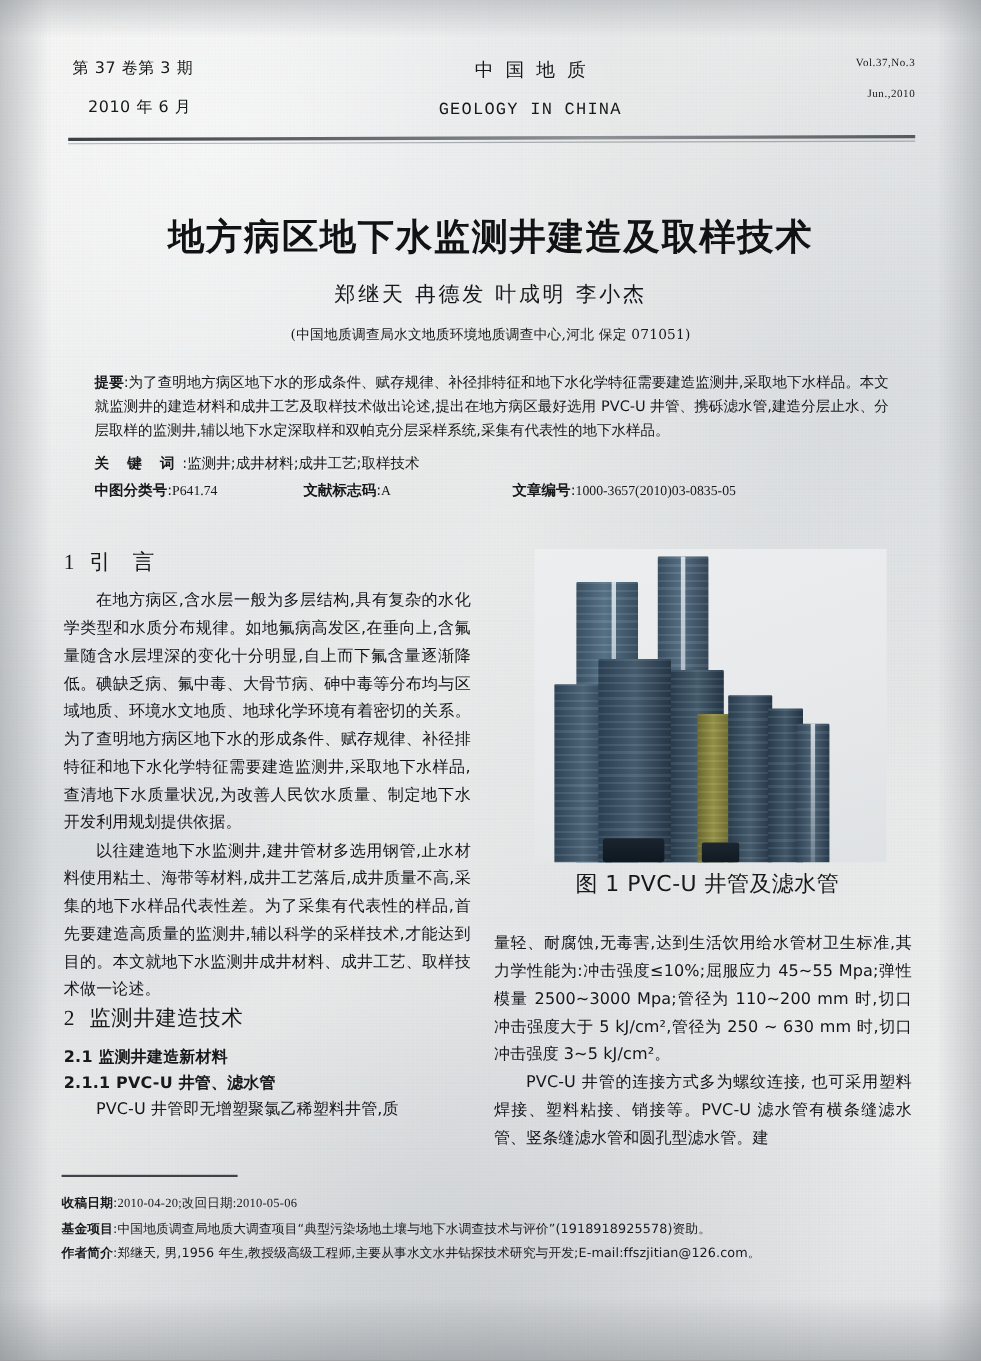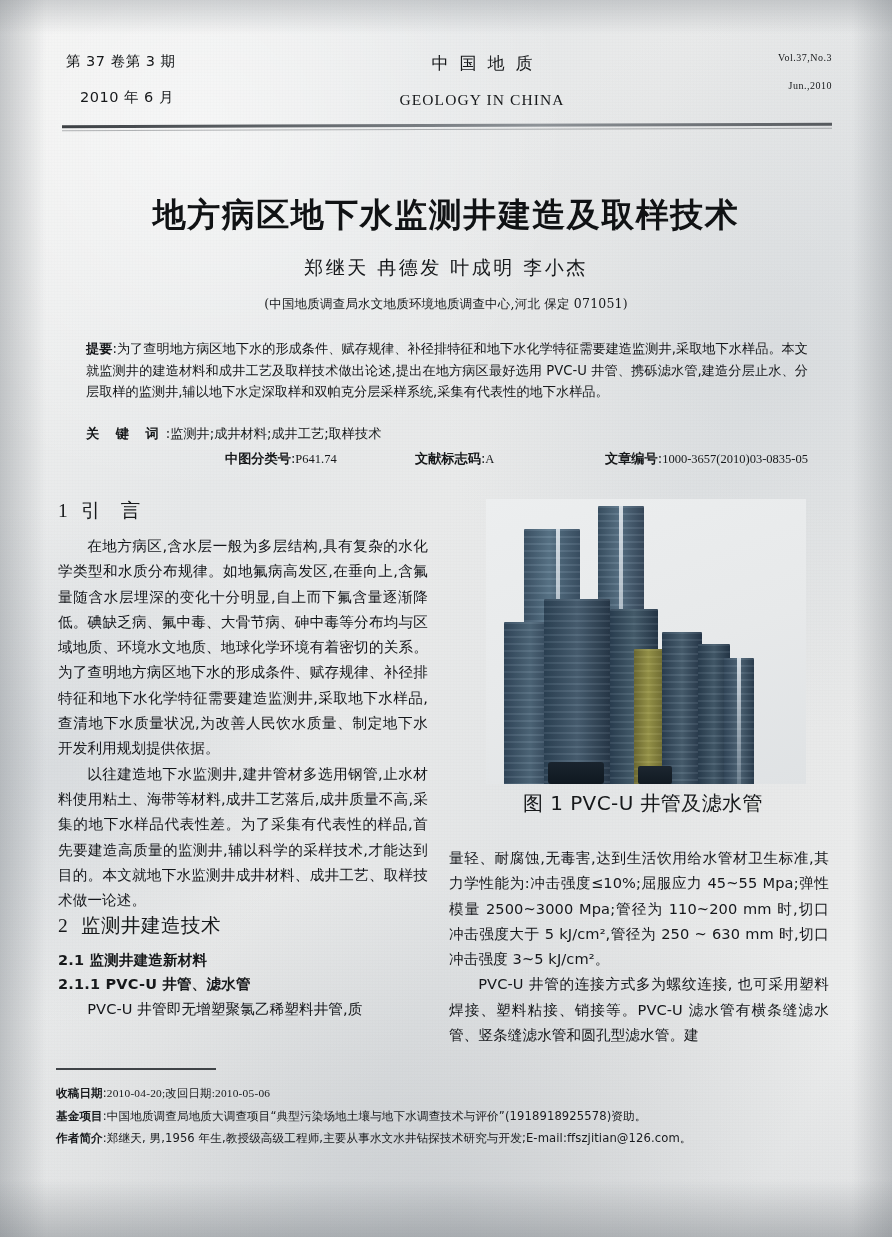--- a/index.html
+++ b/index.html
@@ -78,21 +78,21 @@
   .mast-line1 { font-size: 14.5px; letter-spacing: 0.5px; white-space: nowrap; }
   .mast-line2 { font-size: 14.5px; margin-top: 17px; letter-spacing: 0.5px; white-space: nowrap; }
   .mast-left .mast-line2 { padding-left: 14px; }
   .mast-mid .mast-line1 {
     font-family: "DejaVu Sans", "Liberation Sans", sans-serif;
     font-size: 17px;
     letter-spacing: 11px;
     text-indent: 11px;
   }
   .mast-mid .mast-line2 {
-    font-family: Liberation Serif, serif;
+    font-family: Liberation Mono, monospace;
     font-size: 15.5px;
     letter-spacing: 1.1px;
     margin-top: 16px;
   }
   .mast-right .mast-line1,
   .mast-right .mast-line2 {
     font-family: "Liberation Serif", "DejaVu Serif", serif;
     font-size: 10px;
   }
 
@@ -156,36 +156,35 @@
   }
   .abs-para {
     font-size: 13.2px;
     line-height: 21.5px;
     text-align: justify;
     text-justify: inter-character;
     color: #15171a;
   }
   .abs-para b { font-weight: 700; }
   .kw-line {
-    margin-top: 20px;
+    margin-top: 8px;
     font-size: 13.2px;
     line-height: 21.5px;
   }
   .kw-label {
     font-weight: 700;
     letter-spacing: 6px;
     margin-right: 1px;
   }
   .cls-line {
     margin-top: 4px;
     font-size: 13.2px;
     line-height: 21.5px;
     display: flex;
     gap: 0;
-    justify-content: flex-end;
   }
   .cls-seg { white-space: nowrap; }
   .cls-seg b { font-weight: 700; }
   .cls-seg:nth-child(1) { width: 190px; }
   .cls-seg:nth-child(2) { width: 190px; }
   .num-s {
     font-family: "Liberation Serif", "DejaVu Serif", serif;
     font-size: 12.5px;
   }
 

